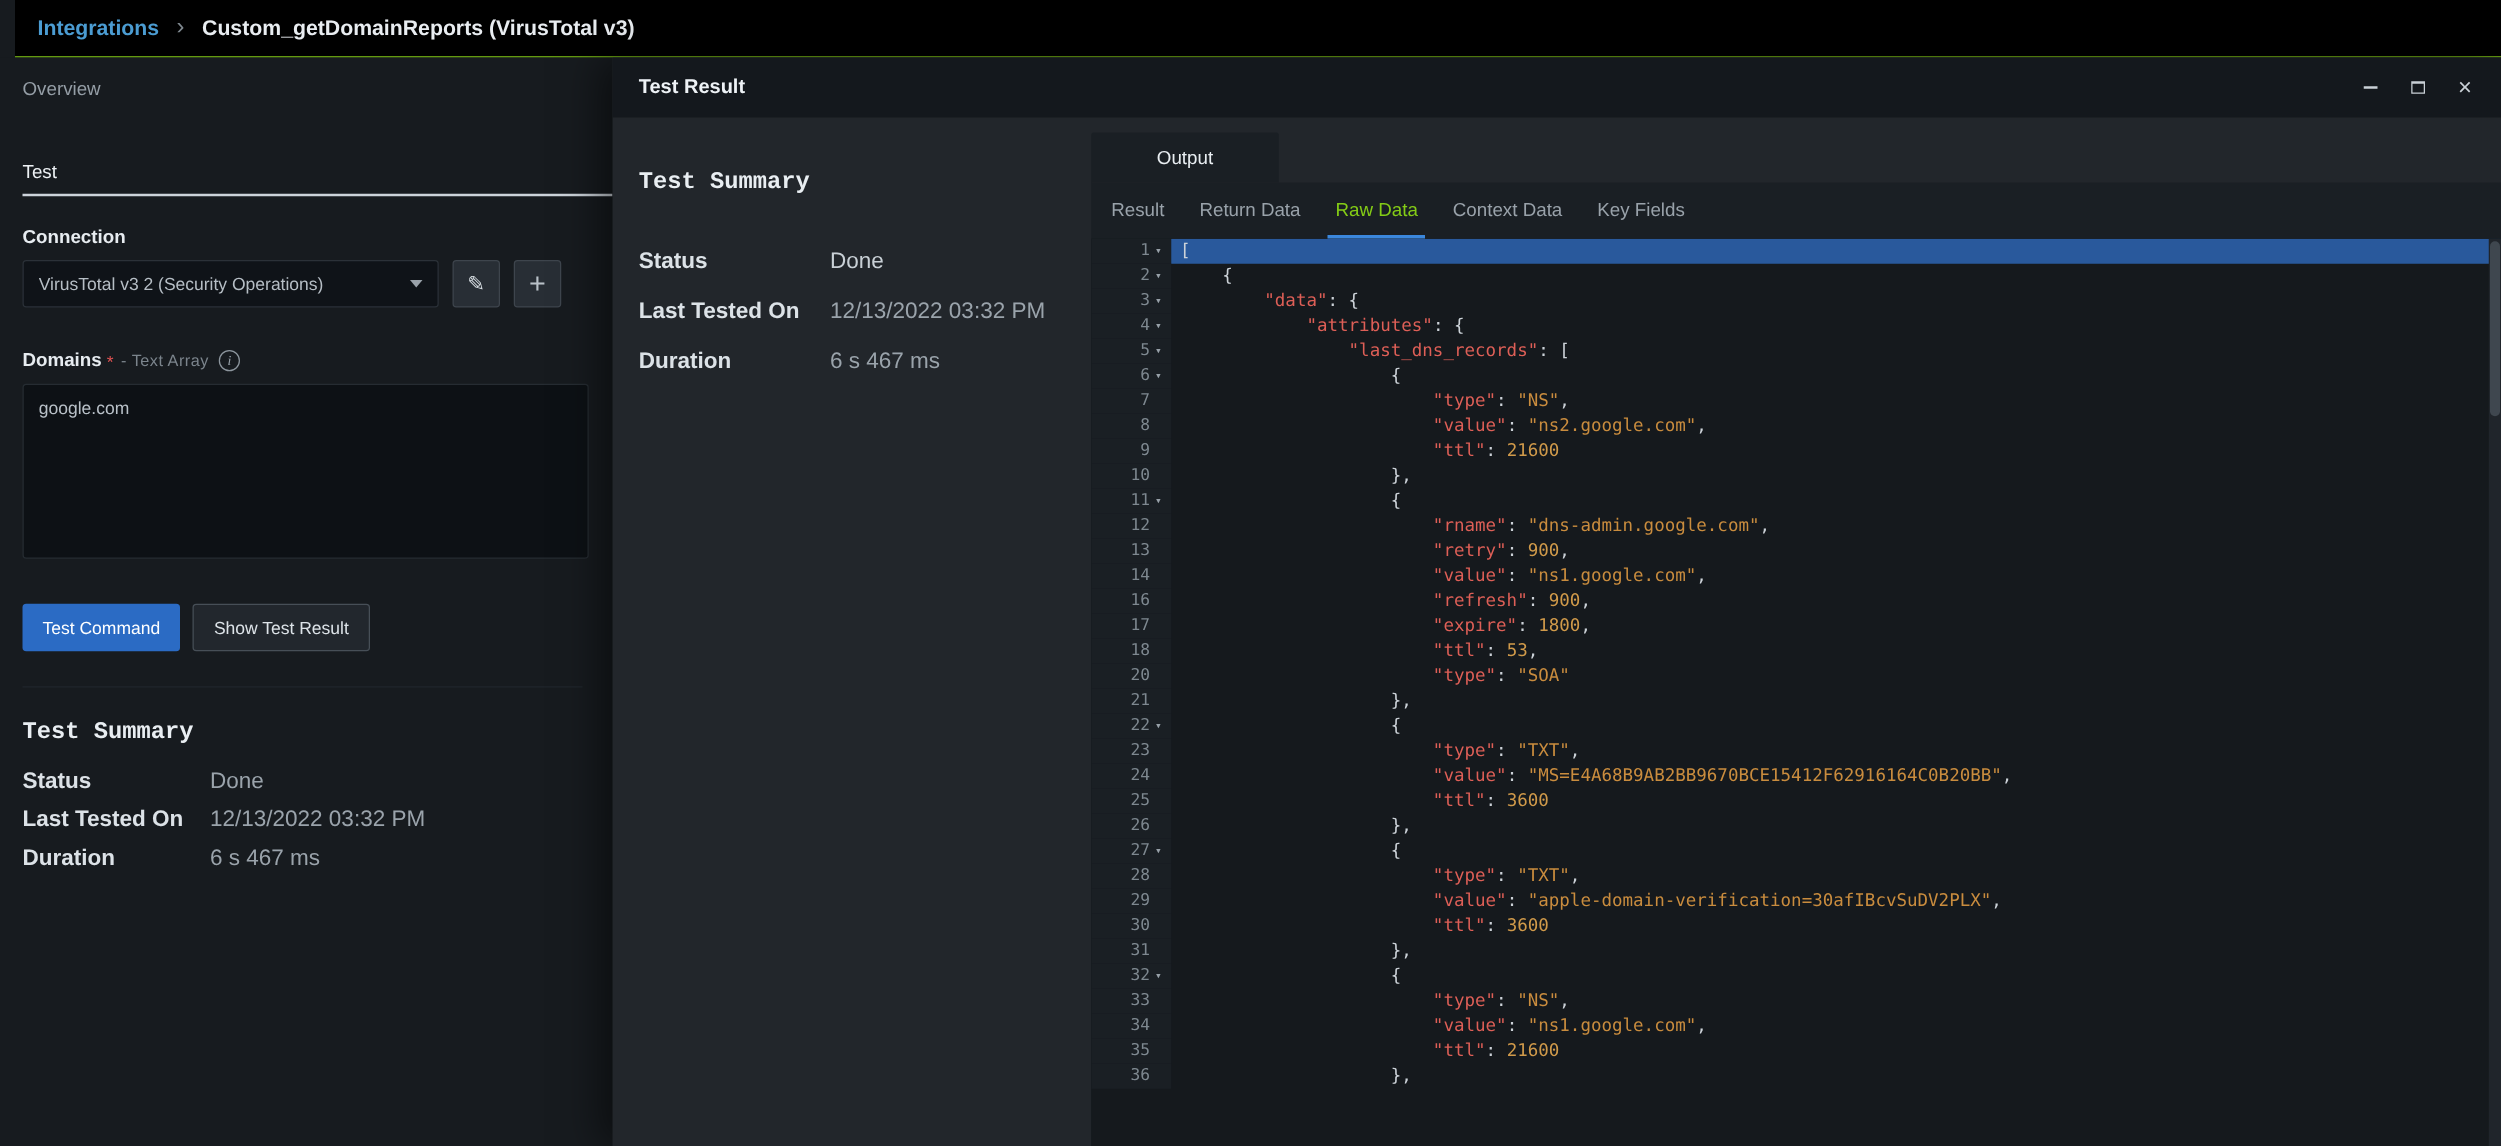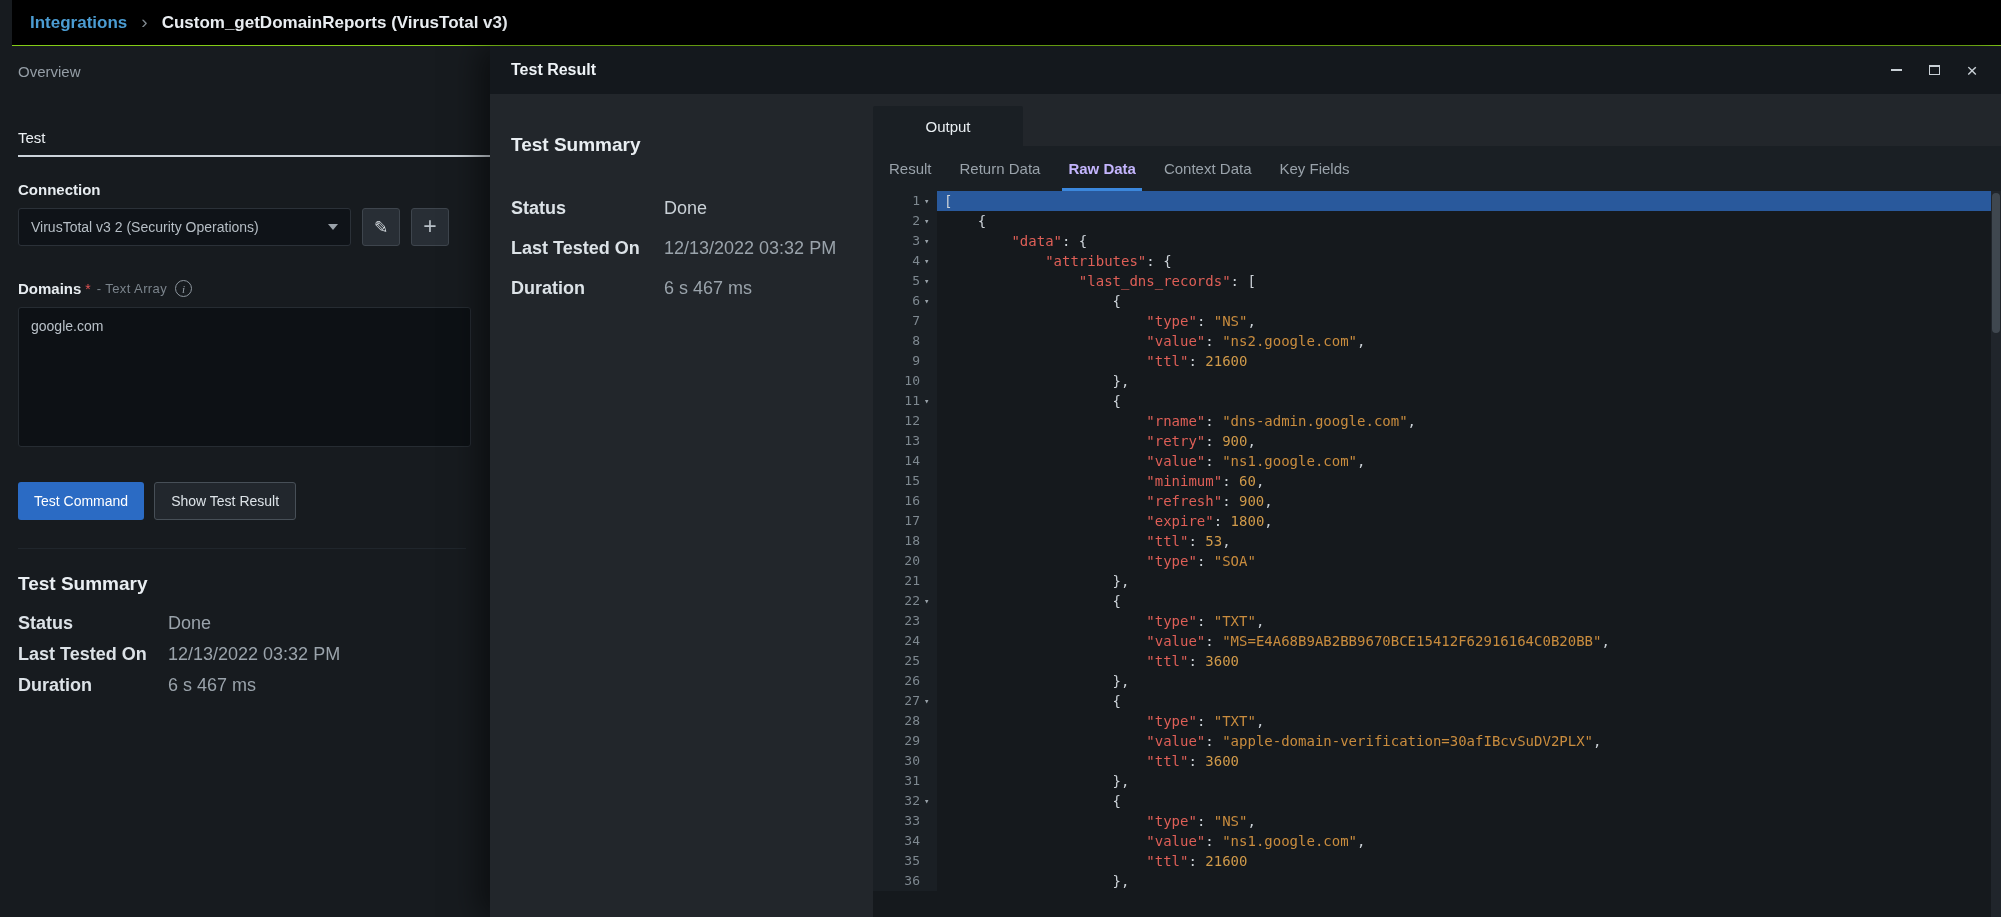--- a/index.html
+++ b/index.html
@@ -45,21 +45,21 @@
   .domains-input { width:453px; height:140px; background:#0d1115; border:1px solid #262c32; border-radius:3px;
                    color:#b9c1c8; font-size:14px; font-family:"Liberation Sans", sans-serif;
                    padding:10px 12px; resize:none; outline:none; }
 
   .btn-row { display:flex; gap:10px; margin-top:31px; }
   .btn { height:38px; border:none; border-radius:3px; font-size:14px; padding:0 16px; cursor:pointer; font-family:inherit; }
   .btn.primary { background:var(--accent-blue,#2b6bc4); color:#ffffff; }
   .btn.secondary { background:#22272d; color:#dde3e8; border:1px solid #474f57; }
 
   .panel-summary { margin-top:28px; padding-top:24px; margin-right:24px; border-top:1px solid #20262c; }
-  .summary-title { font-size:19px; font-weight:bold; color:#e9eef2; margin-bottom:18px; font-family:Liberation Sans, sans-serif; }
+  .summary-title { font-size:19px; font-weight:bold; color:#e9eef2; margin-bottom:18px; font-family:Liberation Mono, monospace; }
   .srow { display:flex; margin-bottom:10px; font-size:18px; align-items:baseline; }
   .srow .slabel { width:150px; flex:0 0 150px; font-weight:bold; color:#dce2e7; }
   .srow .svalue { color:#9aa3ab; }
 
   
   .modal { position:absolute; left:490px; top:46px; width:1511px; height:871px; background:#22262b;
            box-shadow:-10px 0 30px rgba(0,0,0,.5); }
   .modal-header { height:48px; background:#14181d; display:flex; align-items:center; padding:0 16px 0 21px; }
   .modal-title { font-size:16px; font-weight:bold; color:#eef2f6; }
   .win-controls { margin-left:auto; display:flex; gap:12px; }
@@ -79,21 +79,21 @@
   .modal-right { position:absolute; left:383px; top:0; right:0; bottom:0; }
   .output-tabbar { height:52px; position:relative; }
   .output-tab { position:absolute; left:0; top:12px; height:40px; width:150px; background:#1a1f24;
                 color:#e9eef2; font-size:15px; display:flex; align-items:center; justify-content:center;
                 cursor:pointer; border-radius:2px 2px 0 0; }
   .output-content { position:absolute; top:52px; left:0; right:0; bottom:0; background:#1a1f24; }
 
   .subtabs { height:45px; display:flex; align-items:stretch; padding-left:2px; }
   .subtab { padding:0 14px; display:flex; align-items:center; font-size:15px; color:#99a2aa;
             cursor:pointer; position:relative; }
-  .subtab.active { color:#c4b5fd; font-weight:bold; }
+  .subtab.active { color:#84cc16; font-weight:normal; }
   .subtab.active::after { content:""; position:absolute; left:8px; right:8px; bottom:0; height:3px;
                           background:var(--tab-underline,#3b87dc); }
 
   
   .editor { position:absolute; top:45px; left:0; right:0; bottom:0; background:#15191d;
             font-family:"DejaVu Sans Mono", monospace; font-size:14px; line-height:20px;
             overflow:hidden; cursor:text; }
   .cm-line { display:flex; height:20px; }
   .cm-gutter { flex:0 0 64px; display:flex; align-items:center; justify-content:flex-end;
                background:#1a1f24; user-select:none; }
@@ -314,27 +314,20 @@
                 </div>
                 <div class="cm-line">
                   <div class="cm-gutter">
                     <span class="lnum">14</span>
                     <span class="fold"></span>
                   </div>
                   <div class="cm-code"><span class="tok-p">                        </span><span class="tok-k">"value"</span><span class="tok-p">: </span><span class="tok-s">"ns1.google.com"</span><span class="tok-p">,</span></div>
                 </div>
                 <div class="cm-line">
                   <div class="cm-gutter">
-                    <span class="lnum">15</span>
-                    <span class="fold"></span>
-                  </div>
-                  <div class="cm-code"><span class="tok-p">                        </span><span class="tok-k">"minimum"</span><span class="tok-p">: </span><span class="tok-n">60</span><span class="tok-p">,</span></div>
-                </div>
-                <div class="cm-line">
-                  <div class="cm-gutter">
                     <span class="lnum">16</span>
                     <span class="fold"></span>
                   </div>
                   <div class="cm-code"><span class="tok-p">                        </span><span class="tok-k">"refresh"</span><span class="tok-p">: </span><span class="tok-n">900</span><span class="tok-p">,</span></div>
                 </div>
                 <div class="cm-line">
                   <div class="cm-gutter">
                     <span class="lnum">17</span>
                     <span class="fold"></span>
                   </div>

